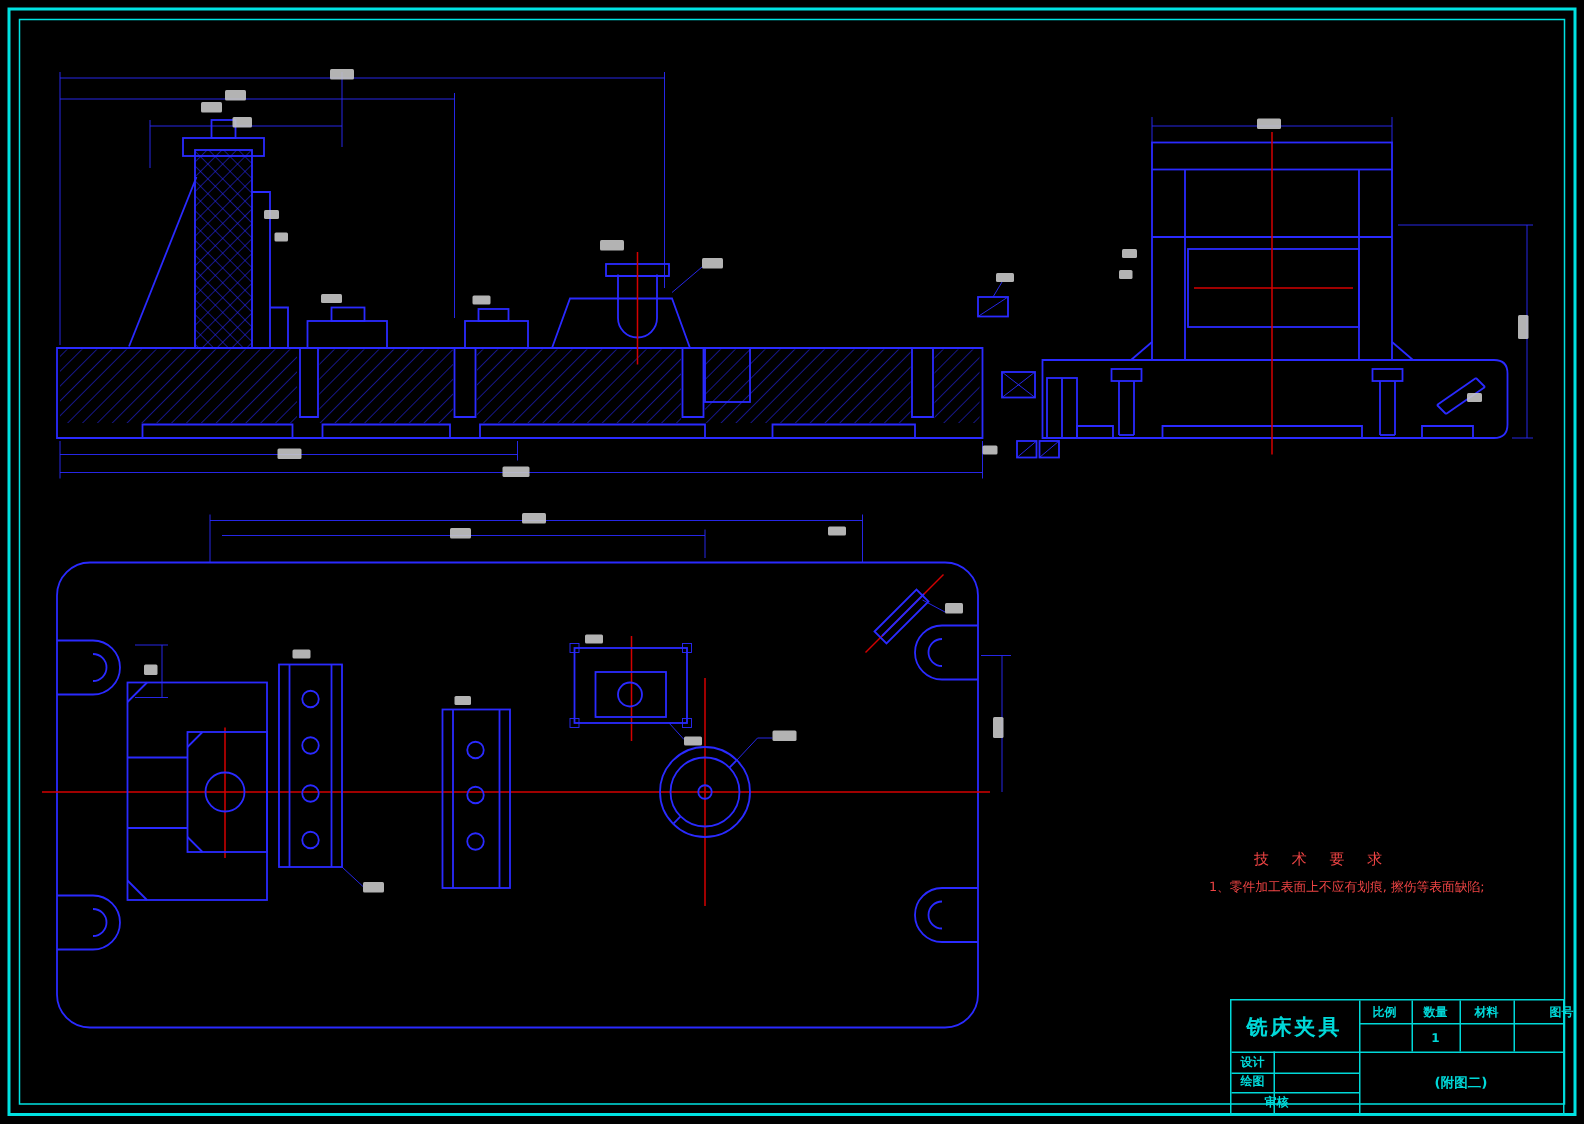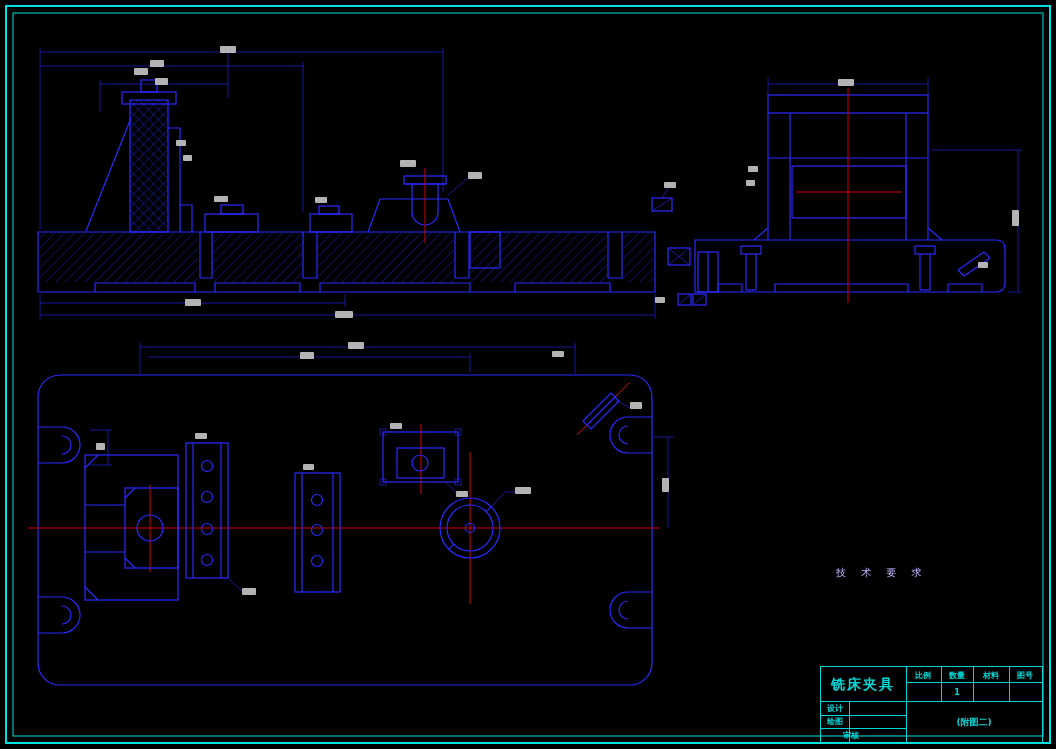--- a/index.html
+++ b/index.html
@@ -5,21 +5,21 @@
   html,body{margin:0;padding:0;background:#000;}
   #stage{position:relative;width:1056px;height:749px;background:#000;overflow:hidden;
          font-family:"DejaVu Sans",sans-serif;}
   svg{position:absolute;left:0;top:0;}
   .s{stroke:#2a2aff;fill:none;stroke-width:1.2;}
   .t{stroke:#2a2aff;fill:none;stroke-width:0.6;}
   .r{stroke:#d40000;fill:none;stroke-width:1;}
   .lab{fill:#c6c6c6;opacity:.9;}
   .frame{stroke:#00e2e2;fill:none;}
   
-  .tech{position:absolute;left:806px;top:566px;width:250px;color:#c4b5fd;}
+  .tech{position:absolute;left:806px;top:566px;width:250px;color:#ef4444;}
   .tech-title{font-size:10px;letter-spacing:6px;margin:0 0 6px 30px;}
   .tech-line{font-size:8.5px;line-height:13.5px;white-space:nowrap;}
   
   .tblock{position:absolute;left:820px;top:666px;width:221px;height:76px;
           border:1px solid #00d8d8;color:#00d8d8;font-size:8px;}
   .tb-line{position:absolute;background:#00d8d8;}
   .tb-text{position:absolute;transform:translate(-50%,-50%);white-space:nowrap;font-weight:bold;}
 </style>
 </head>
 <body>
@@ -288,39 +288,40 @@
     <rect class="lab" x="630" y="402" width="12" height="7" rx="1"></rect>
     <rect class="lab" x="195" y="433" width="12" height="6" rx="1"></rect>
     <rect class="lab" x="303" y="464" width="11" height="6" rx="1"></rect>
     <rect class="lab" x="390" y="423" width="12" height="6" rx="1"></rect>
     <rect class="lab" x="456" y="491" width="12" height="6" rx="1"></rect>
   </g>
 </svg>
 
 <div class="tech">
   <div class="tech-title">技 术 要 求</div>
+  <div class="tech-line">1、零件加工表面上不应有划痕, 擦伤等表面缺陷;</div>
 </div>
 
 <div class="tblock">
 
   <div class="tb-line" style="left:85px;top:15px;width:136px;height:1px;"></div>
   <div class="tb-line" style="left:0;top:34px;width:221px;height:1px;"></div>
   <div class="tb-line" style="left:0;top:48px;width:85px;height:1px;"></div>
   <div class="tb-line" style="left:0;top:61px;width:85px;height:1px;"></div>
   <div class="tb-line" style="left:85px;top:0;width:1px;height:76px;"></div>
   <div class="tb-line" style="left:120px;top:0;width:1px;height:34px;"></div>
   <div class="tb-line" style="left:152px;top:0;width:1px;height:34px;"></div>
   <div class="tb-line" style="left:188px;top:0;width:1px;height:34px;"></div>
   <div class="tb-line" style="left:28px;top:34px;width:1px;height:42px;"></div>
 
   <span class="tb-text" style="left:42px;top:18px;font-size:14px;letter-spacing:2px;">铣床夹具</span>
   <span class="tb-text" style="left:102px;top:8px;">比例</span>
   <span class="tb-text" style="left:136px;top:8px;">数量</span>
   <span class="tb-text" style="left:170px;top:8px;">材料</span>
-  <span class="tb-text" style="left:204px;top:8px;">图号</span>
+  <span class="tb-text" style="left:220px;top:8px;">图号</span>
   <span class="tb-text" style="left:136px;top:25px;">1</span>
   <span class="tb-text" style="left:14px;top:41px;">设计</span>
   <span class="tb-text" style="left:14px;top:54px;">绘图</span>
   <span class="tb-text" style="left:30px;top:68px;">审核</span>
   <span class="tb-text" style="left:153px;top:55px;font-size:9px;">(附图二)</span>
 </div>
 
 </div>
 
 </body></html>

